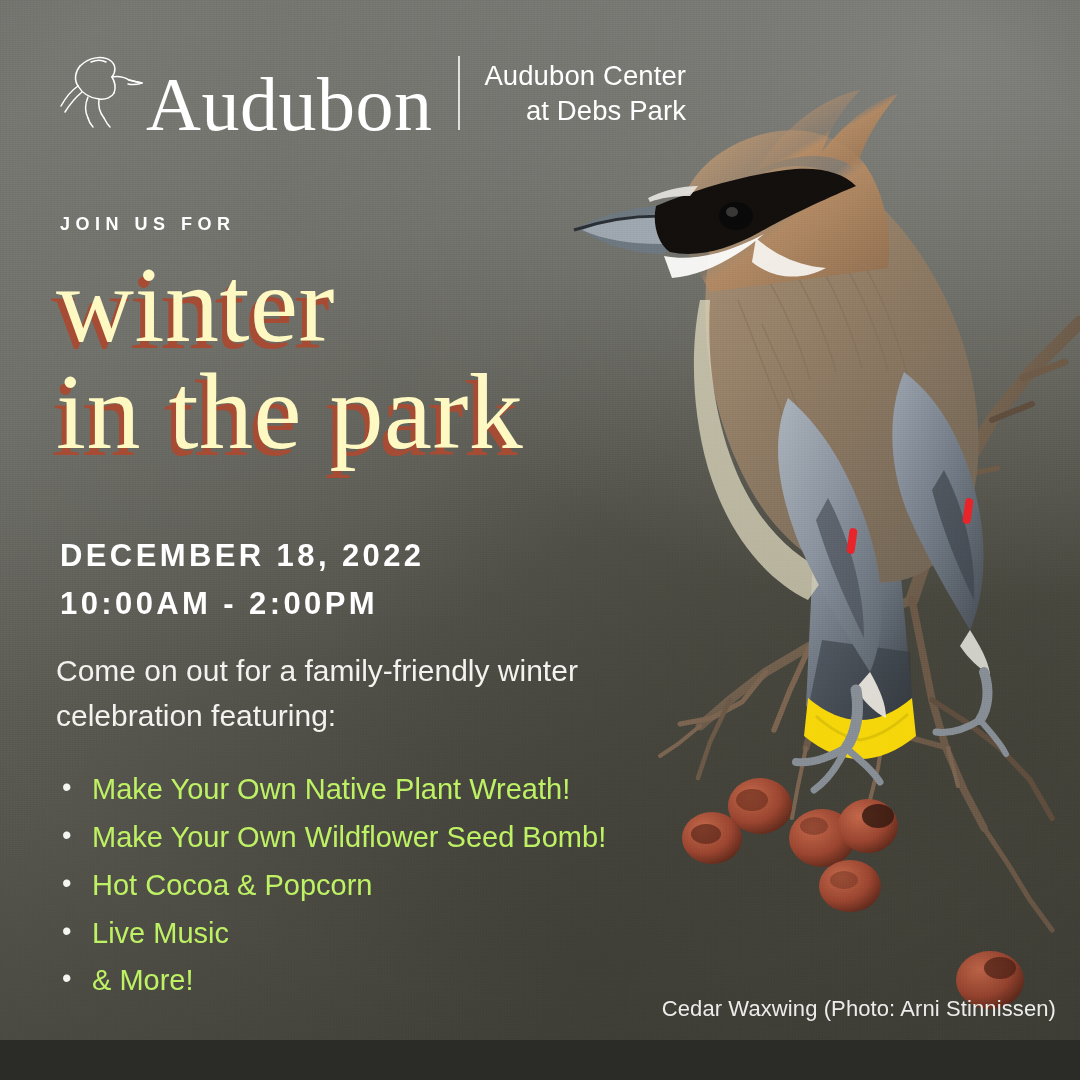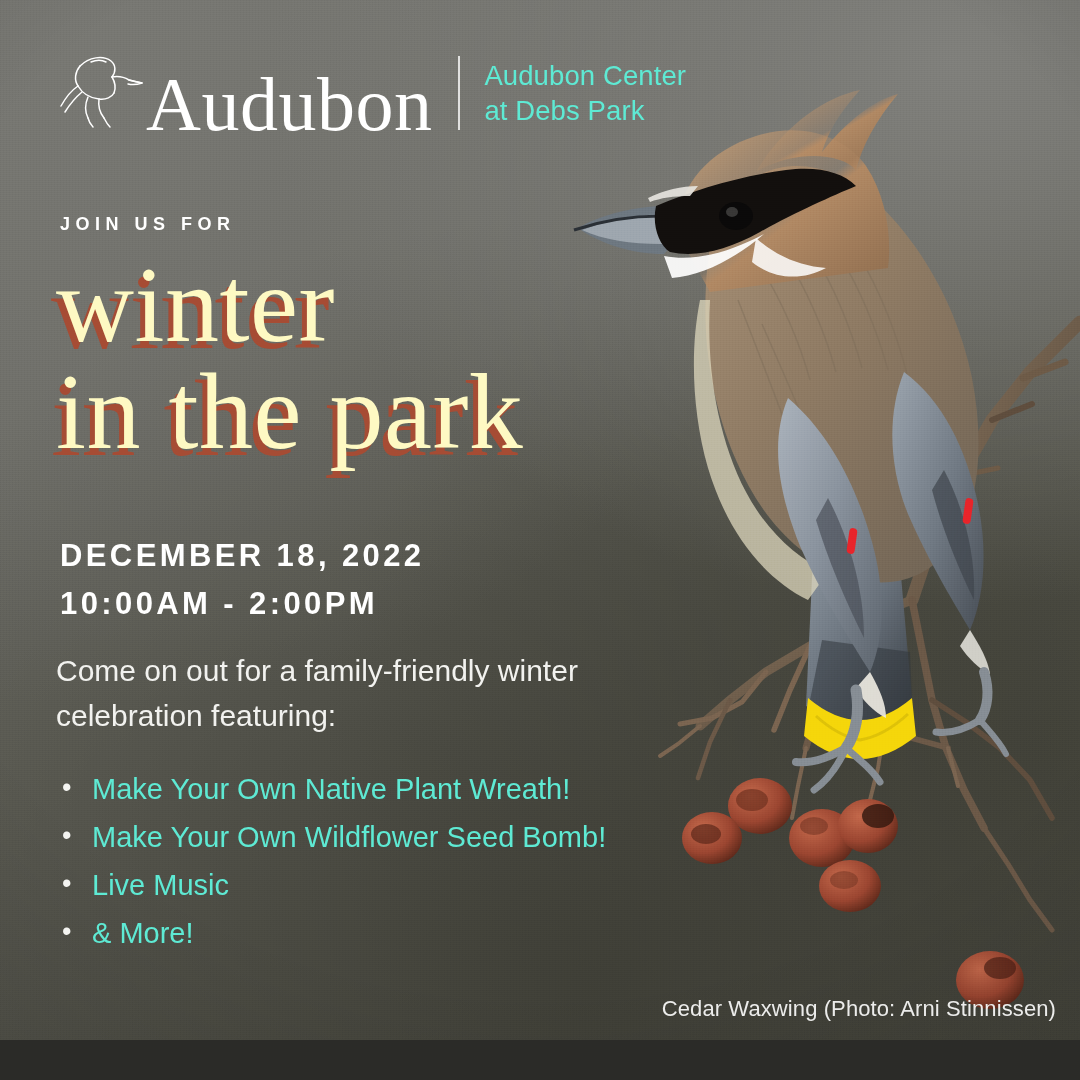--- a/index.html
+++ b/index.html
@@ -47,22 +47,22 @@
   .wordmark{
     font-family:"Liberation Serif",serif;
     font-size:76px;line-height:.92;color:#fff;
     letter-spacing:.5px;margin-bottom:-4px;
   }
   .logo-rule{
     width:2px;height:74px;background:rgba(255,255,255,.78);
     margin:0 24px 6px 26px;flex:none;
   }
   .logo-sub{
-    color:#5eead4;font-size:27.5px;line-height:1.28;
-    font-weight:400;letter-spacing:.1px;margin-bottom:8px;white-space:pre-line;
+    color:#ffffff;font-size:27.5px;line-height:1.28;
+    font-weight:400;letter-spacing:.1px;margin-bottom:8px;white-space:pre-line;text-align:right;
   }
 
   
   .kicker{
     position:absolute;left:60px;top:214px;
     color:#fff;font-size:18px;font-weight:bold;
     letter-spacing:5.5px;
   }
 
   
@@ -85,21 +85,21 @@
   
   .intro{
     position:absolute;left:56px;top:648px;width:660px;
     color:#f2f2ef;font-size:30px;line-height:1.5;font-weight:300;
   }
 
   
   .bullets{
     position:absolute;left:56px;top:766px;width:660px;
     list-style:none;margin:0;padding:0;
-    color:#5eead4;font-size:29px;line-height:1.65;font-weight:300;
+    color:#bef264;font-size:29px;line-height:1.65;font-weight:300;
   }
   .bullets li{position:relative;padding-left:36px;}
   .bullets li::before{
     content:"\2022";position:absolute;left:6px;top:-1px;
     font-size:27px;color:#f4f4f1;
   }
 
   
   .credit{
     position:absolute;right:24px;bottom:18px;
@@ -312,19 +312,20 @@
   <div class="datetime">
     <div>DECEMBER 18, 2022</div>
     <div>10:00AM - 2:00PM</div>
   </div>
 
   <div class="intro">Come on out for a family-friendly winter celebration featuring:</div>
 
   <ul class="bullets">
     <li>Make Your Own Native Plant Wreath!</li>
     <li>Make Your Own Wildflower Seed Bomb!</li>
+    <li>Hot Cocoa &amp; Popcorn</li>
     <li>Live Music</li>
     <li>&amp; More!</li>
   </ul>
 
   <div class="credit">Cedar Waxwing (Photo: Arni Stinnissen)</div>
 
 </div>
 
 </body></html>

